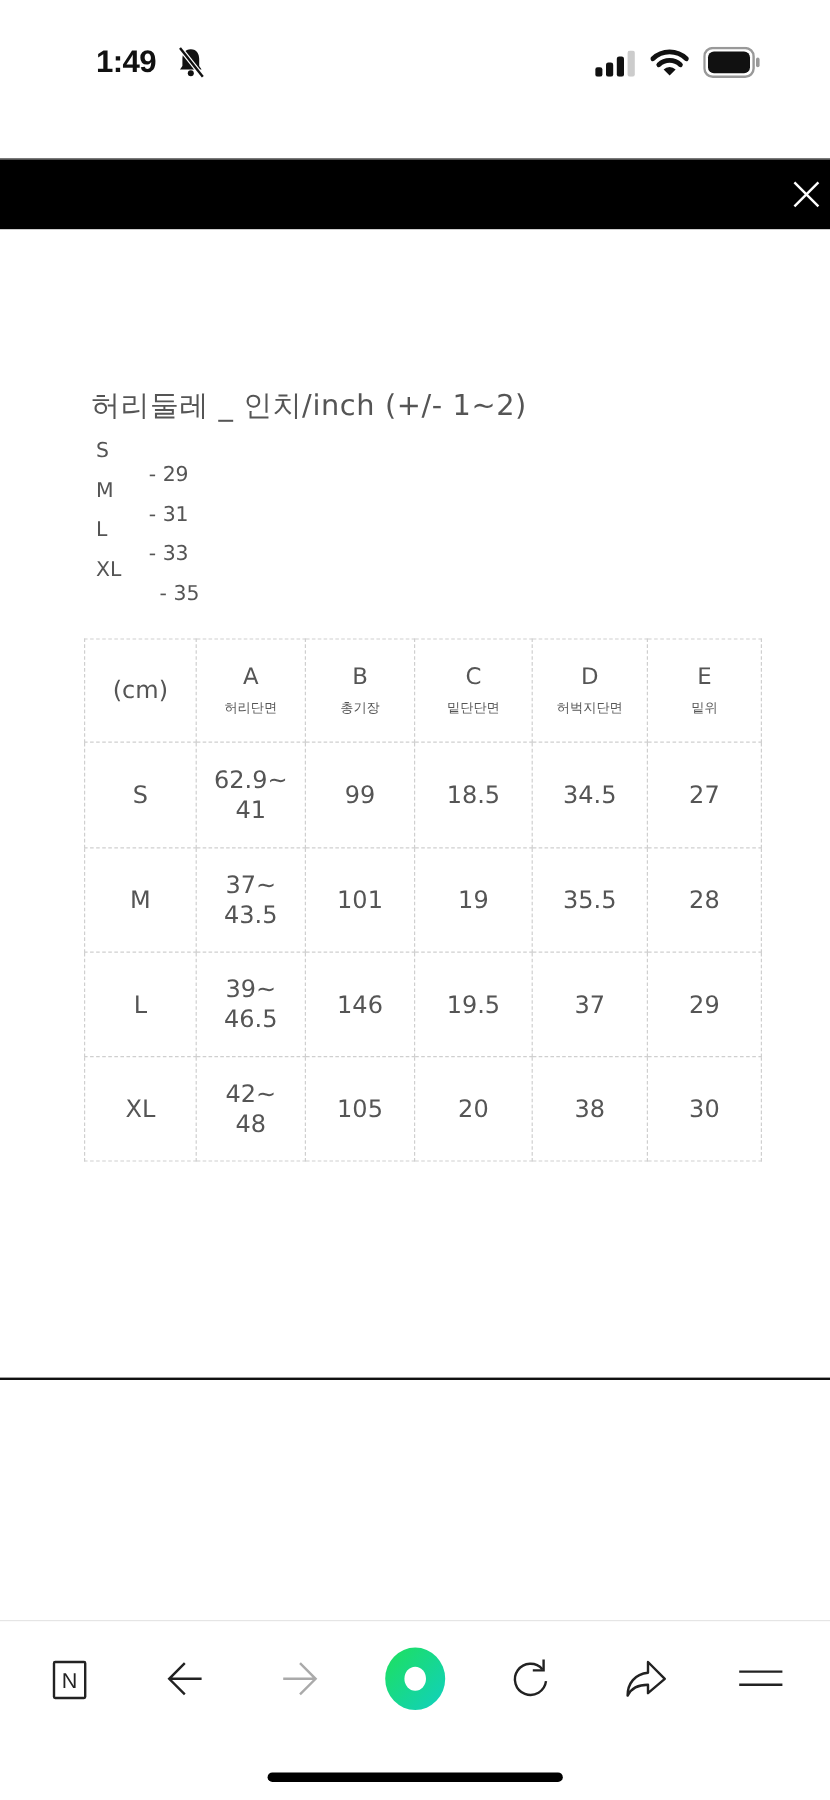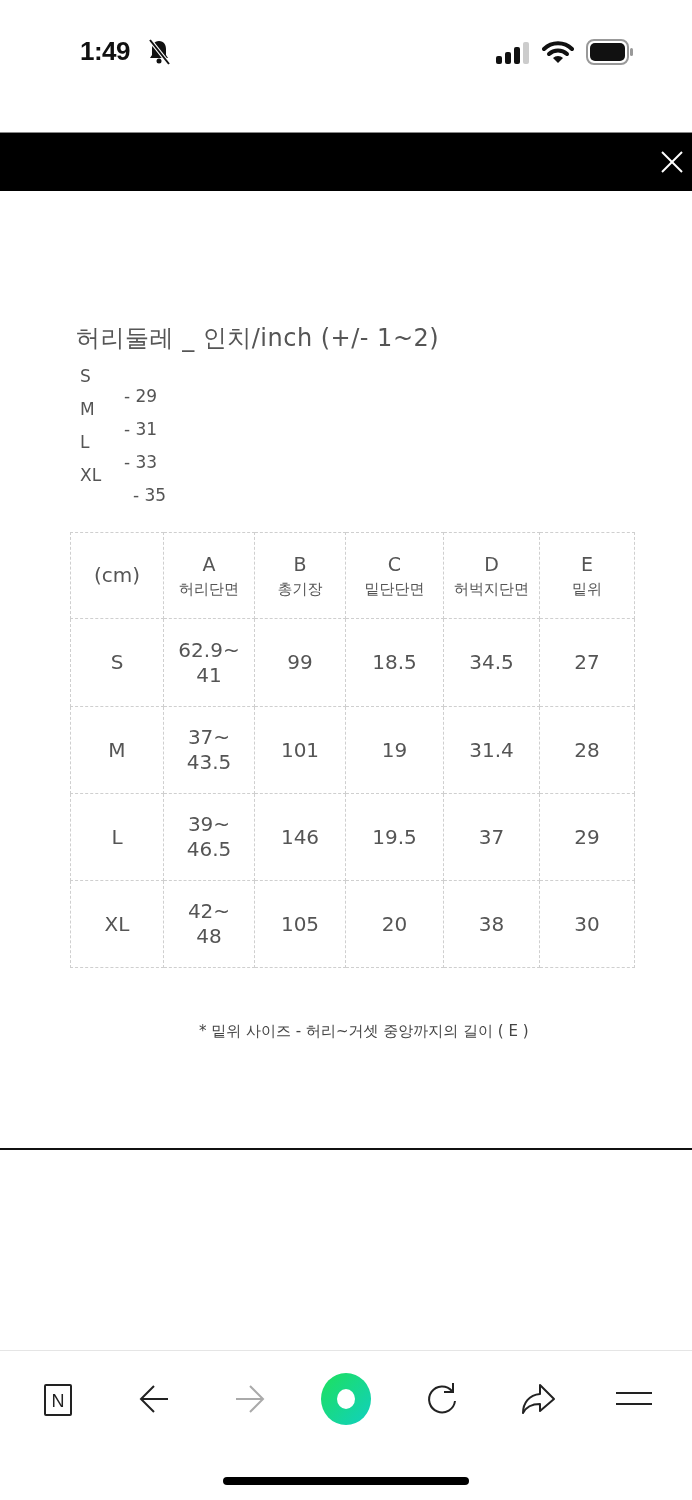--- a/index.html
+++ b/index.html
@@ -26,21 +26,21 @@
 
   table.size-table {
     position:absolute; left:70px; top:532px; border-collapse:collapse;
     table-layout:fixed; width:564px;
   }
   table.size-table td {
     border:1px dashed #cfcfcf; text-align:center; vertical-align:middle;
     color:#555; font-size:20px; padding:0; line-height:25px;
   }
   .hdr-letter { display:block; font-size:19px; margin-top:2px; }
-  .hdr-kor { display:block; font-size:15px; margin-top:0; }
+  .hdr-kor { display:block; font-size:11px; margin-top:0; }
   .unit-cell { font-size:19px; }
   .size-label { font-size:20px; }
 
   .notes { position:absolute; left:199px; top:1018px; font-size:15px; color:#444; line-height:26px; }
 
   .divider { position:absolute; left:0; top:1148px; width:692px; height:2px; background:#111; }
 
   .toolbar-top { position:absolute; left:0; top:1350px; width:692px; height:1px; background:#e5e5e5; }
   .toolbar { position:absolute; left:0; top:1351px; width:692px; height:95px; }
   .tb-btn { position:absolute; top:20px; width:56px; height:56px; display:flex; align-items:center; justify-content:center; }
@@ -146,21 +146,21 @@
     <td>27</td>
   </tr>
   <tr style="height:87px">
     <td class="size-label">M</td>
     <td>
           <div>37~</div>
           <div>43.5</div>
         </td>
     <td>101</td>
     <td>19</td>
-    <td>31.4</td>
+    <td>35.5</td>
     <td>28</td>
   </tr>
   <tr style="height:87px">
     <td class="size-label">L</td>
     <td>
           <div>39~</div>
           <div>46.5</div>
         </td>
     <td>146</td>
     <td>19.5</td>
@@ -175,21 +175,20 @@
         </td>
     <td>105</td>
     <td>20</td>
     <td>38</td>
     <td>30</td>
   </tr>
 </tbody>
   </table>
 
 <div class="notes">
-  <div>* 밑위 사이즈 - 허리~거셋 중앙까지의 길이 ( E )</div>
 </div>
 
 <div class="divider"></div>
 
 <div class="toolbar-top"></div>
 <div class="toolbar">
   <div class="tb-btn" style="left:30px">
     <svg width="30" height="40" viewBox="0 0 30 40">
       <rect x="2" y="6" width="26" height="30" rx="1" fill="none" stroke="#222" stroke-width="2"></rect>
       <text x="15" y="28" text-anchor="middle" font-size="18" fill="#222" font-family="Liberation Sans, sans-serif">N</text>

